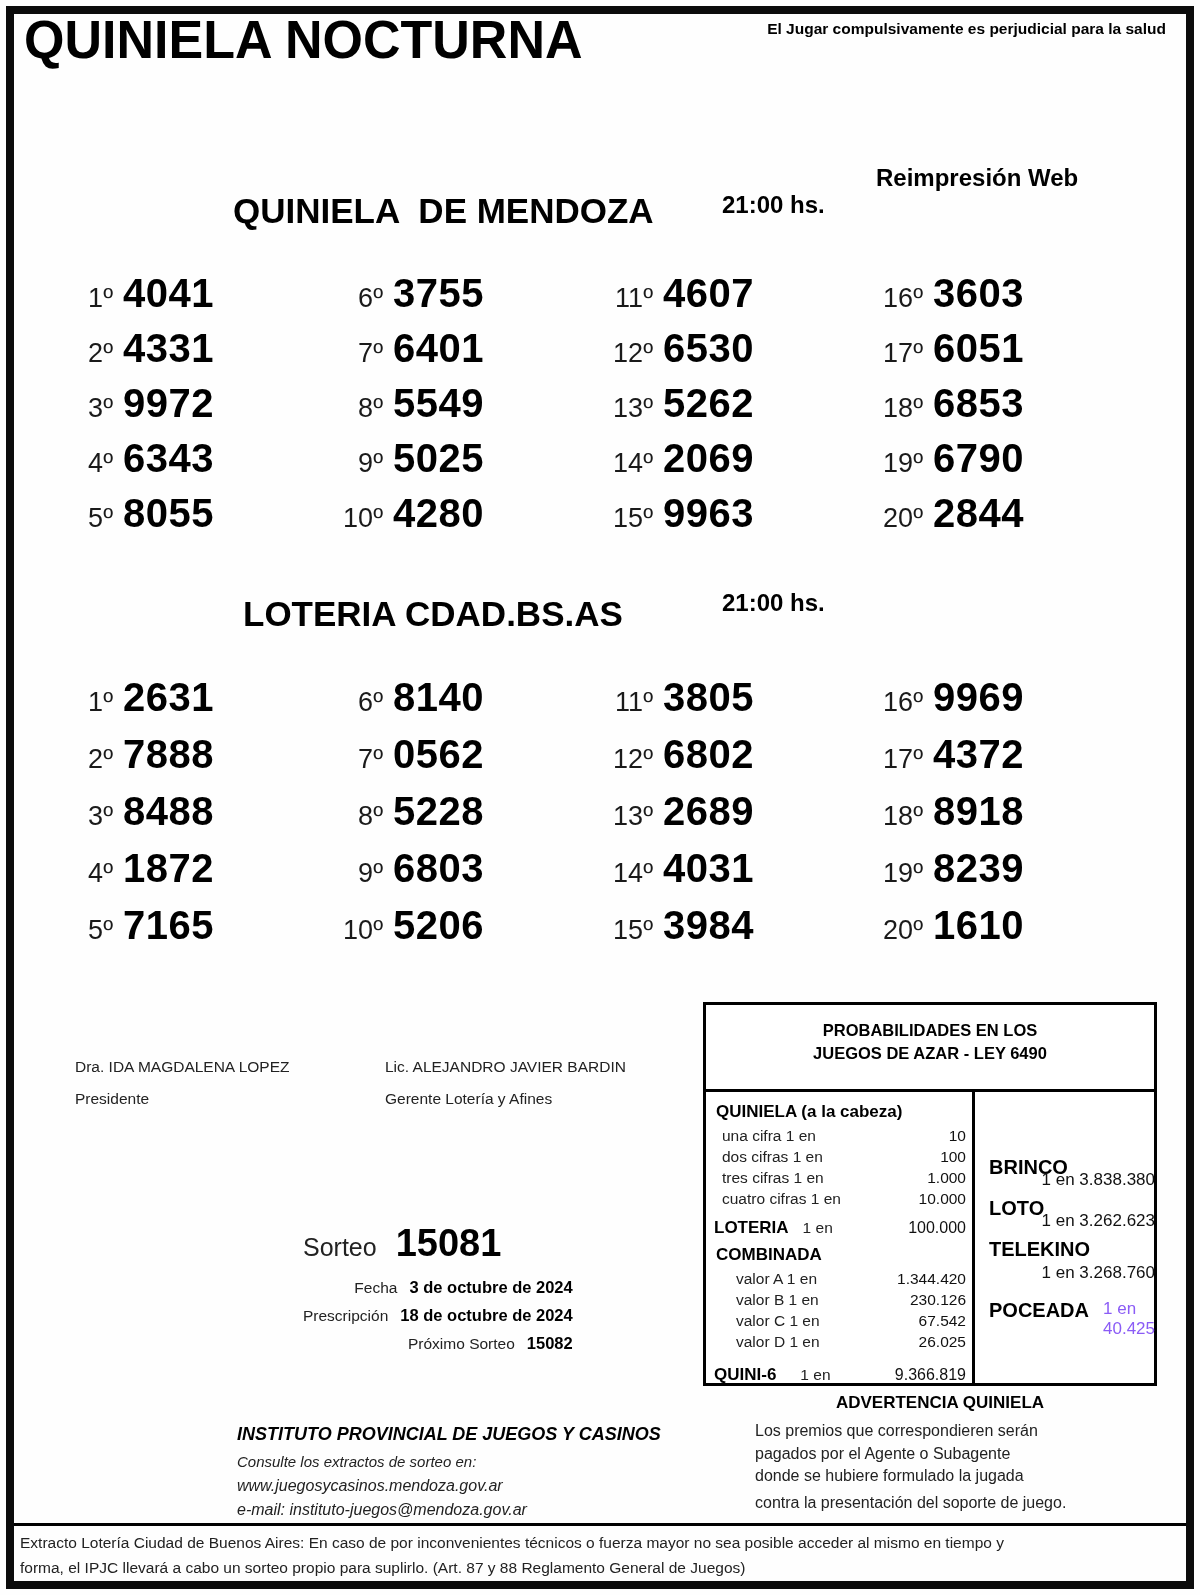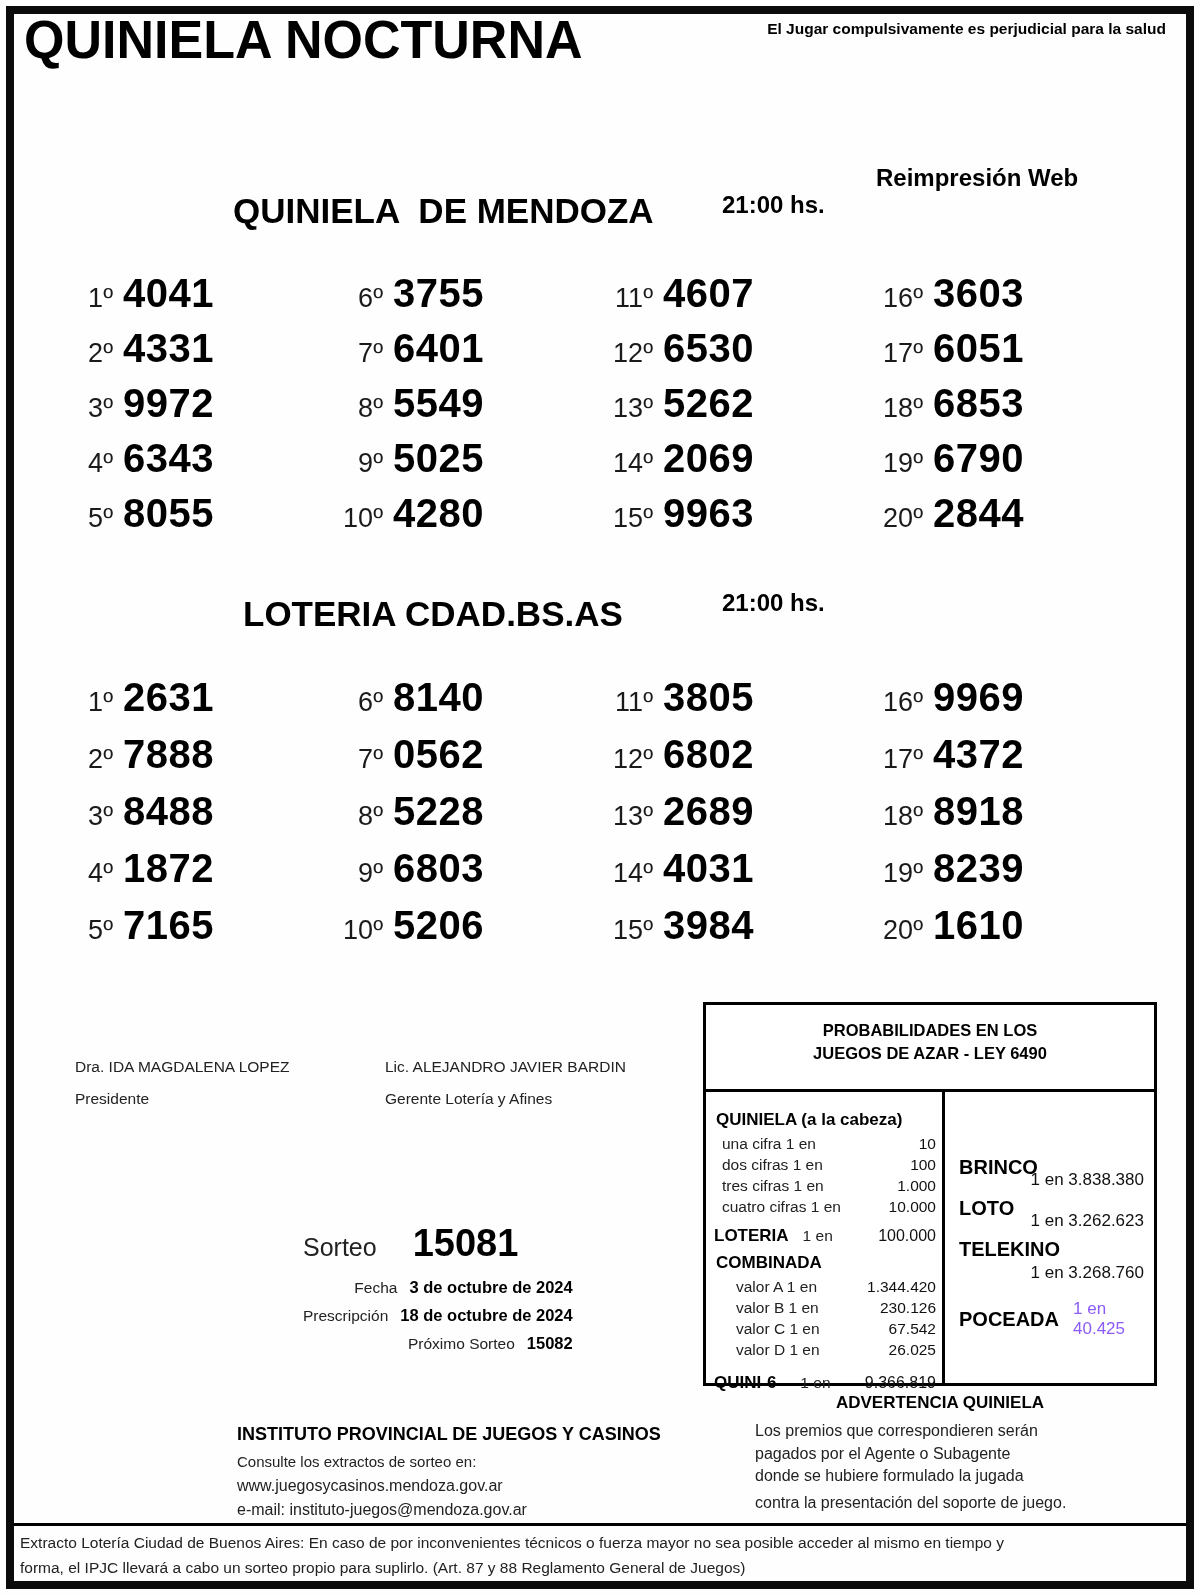--- a/index.html
+++ b/index.html
@@ -24,58 +24,58 @@
   .ord{flex:none;width:58px;text-align:right;font-size:27px;line-height:50px;color:#1a1a1a;}
   .num{margin-left:10px;font-size:40px;line-height:50px;font-weight:bold;color:#000;letter-spacing:0.5px;}
 
   .signature{position:absolute;top:1058px;font-size:15.5px;color:#222;}
   #sig-1{left:75px;} #sig-2{left:385px;}
   .sig-role{margin-top:14px;}
 
   .sorteo-block{position:absolute;left:303px;top:1222px;}
   .sorteo-row{display:flex;align-items:baseline;}
   .sorteo-label{font-size:25px;color:#222;}
-  .sorteo-number{margin-left:36px;font-size:38px;font-weight:bold;color:#000;}
+  .sorteo-number{margin-left:19px;font-size:38px;font-weight:bold;color:#000;}
   .draw-row{display:flex;align-items:baseline;margin-top:9px;font-size:15.5px;color:#222;justify-content:flex-end;}
   .draw-row .val{margin-left:12px;font-size:16.5px;font-weight:bold;color:#000;}
 
   .prob-box{position:absolute;left:703px;top:1002px;width:454px;height:384px;
             border:3px solid #000;box-sizing:border-box;background:#fff;}
   .prob-header{height:70px;border-bottom:3px solid #000;text-align:center;
                padding-top:14px;box-sizing:content-box;font-size:16.5px;font-weight:bold;
                line-height:23px;color:#000;}
   .prob-body{display:flex;height:291px;}
-  .prob-left{width:236px;flex:none;box-sizing:border-box;padding:8px 6px 0 8px;margin-top:8px;}
+  .prob-left{width:266px;flex:none;box-sizing:border-box;padding:8px 6px 0 8px;}
   .prob-divider{width:3px;flex:none;background:#000;}
   .prob-right{flex:1;box-sizing:border-box;padding:64px 10px 0 14px;}
   .p-head{font-size:17px;font-weight:bold;color:#000;margin:2px 0 3px 2px;}
   .p-row{display:flex;justify-content:space-between;align-items:baseline;
          font-size:15.5px;line-height:21px;color:#222;margin-left:8px;}
   .p-row .p-val{color:#111;}
   .p-inline{display:flex;align-items:baseline;margin-top:9px;}
   .p-inline .p-name{font-size:17px;font-weight:bold;color:#000;}
   .p-inline .p-mid{margin-left:14px;font-size:15.5px;color:#222;}
   .p-inline .p-val{flex:1;text-align:right;font-size:16px;color:#111;}
   .combinada-rows{margin-top:2px;}
   .combinada-rows .p-row{margin-left:22px;}
   .game-block{margin-bottom:7px;}
   .g-name{font-size:20px;font-weight:bold;color:#000;}
   .g-val{font-size:17px;color:#111;text-align:right;margin-top:-9px;}
   .g-val.own-line{margin-top:2px;}
-  .g-flex{display:flex;align-items:center;margin-top:16px;}
+  .g-flex{display:flex;align-items:flex-start;margin-top:16px;}
   .g-flex .g-name{flex:none;}
   .g-flex .g-val-inline{margin-left:14px;font-size:17px;color:#8b5cf6;}
 
   .advertencia{position:absolute;left:700px;top:1393px;width:480px;}
   .adv-title{text-align:center;font-size:17px;font-weight:bold;color:#000;}
   .adv-line{margin-left:55px;font-size:16px;line-height:22.5px;color:#222;}
   .adv-line.last{margin-top:4px;}
   .adv-title{margin-bottom:7px;}
 
-  .instituto{position:absolute;left:237px;top:1424px;}
+  .instituto{position:absolute;left:237px;top:1424px;font-style:italic;}
   .inst-name{font-size:18px;font-weight:bold;color:#000;}
   .inst-line{font-size:15px;color:#222;margin-top:8px;}
   .inst-web{font-size:16px;color:#222;margin-top:7px;}
   .inst-mail{font-size:16px;color:#222;margin-top:6px;}
 
   .footer-sep{position:absolute;left:14px;right:14px;top:1523px;height:3px;background:#000;}
   .page-footer{position:absolute;left:20px;top:1531px;width:1150px;
                font-size:15.5px;line-height:24.5px;color:#222;}
 </style>
 </head>

